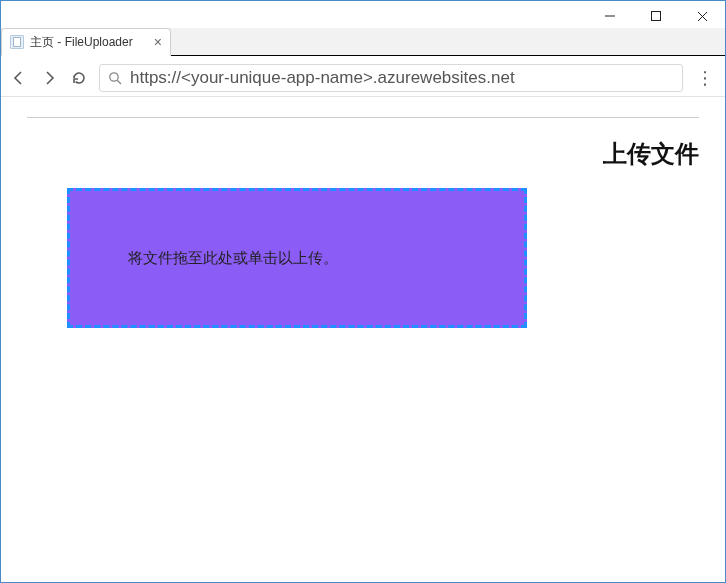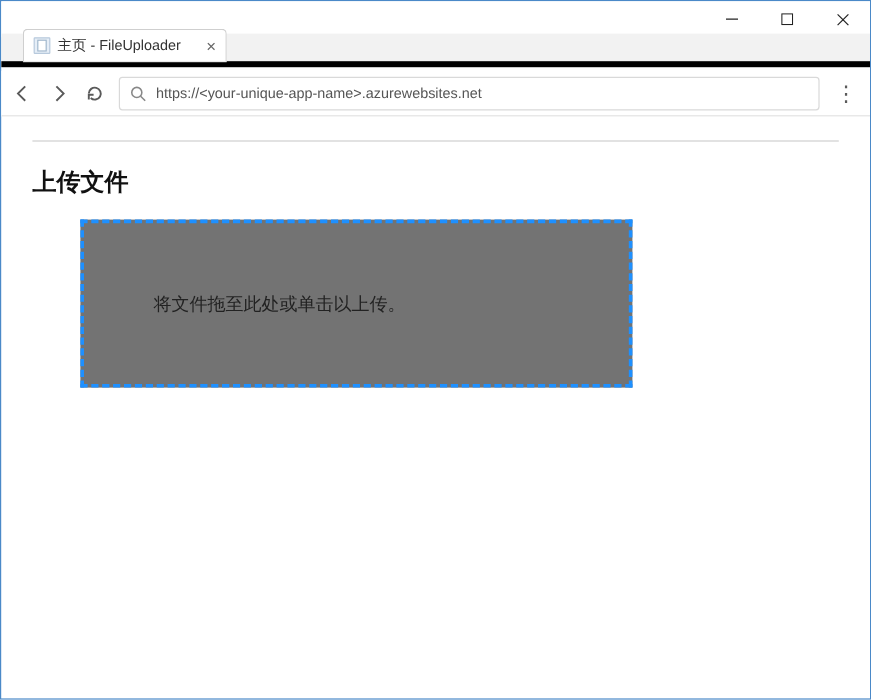--- a/index.html
+++ b/index.html
@@ -30,22 +30,22 @@
     font-size: 13px;
     color: #222;
   }
   .win-btn svg { display: block; }
   
   .tabstrip {
     height: 28px;
     background: #f2f2f2;
     display: flex;
     align-items: flex-end;
-    padding-left: 18px;
-    border-bottom: 5px solid #000000;
+    padding-left: 0;
+    border-bottom: 1px solid #000000;
     position: relative;
     top: -3px;
   }
   .tab {
     background: #fff;
     border: 1px solid #cfcfcf;
     border-bottom: 1px solid #fff;
     border-top-left-radius: 4px;
     border-top-right-radius: 4px;
     height: 28px;
@@ -115,21 +115,21 @@
   }
   .addr .mag {
     width: 14px;
     height: 14px;
     color: #888;
   }
   .addr input {
     flex: 1;
     border: none;
     outline: none;
-    font-size: 12px;
+    font-size: 17px;
     color: #555;
     background: transparent;
   }
   .menu-dots {
     width: 24px;
     text-align: center;
     color: #5a5a5a;
     font-size: 18px;
     line-height: 1;
   }
@@ -142,31 +142,32 @@
     font-weight: 700;
     color: #111;
     margin-bottom: 12px;
   }
   hr.rule {
     border: none;
     border-top: 1px solid #cfcfcf;
     margin-bottom: 20px;
   }
   h2 {
-    font-size: 20px;
+    font-size: 24px;
     font-weight: 700;
     color: #111;
     margin-bottom: 18px;
+    text-align: right;
   }
   .dropzone {
     margin: 0 0 28px 40px;
     width: 460px;
     height: 140px;
     border: 3px dashed #1e90ff;
-    background: #737373;
+    background: #8b5cf6;
     display: flex;
     align-items: center;
     justify-content: flex-start;
     padding-left: 58px;
     font-size: 15px;
     color: #222;
   }
 </style>
 </head>
 <body>

